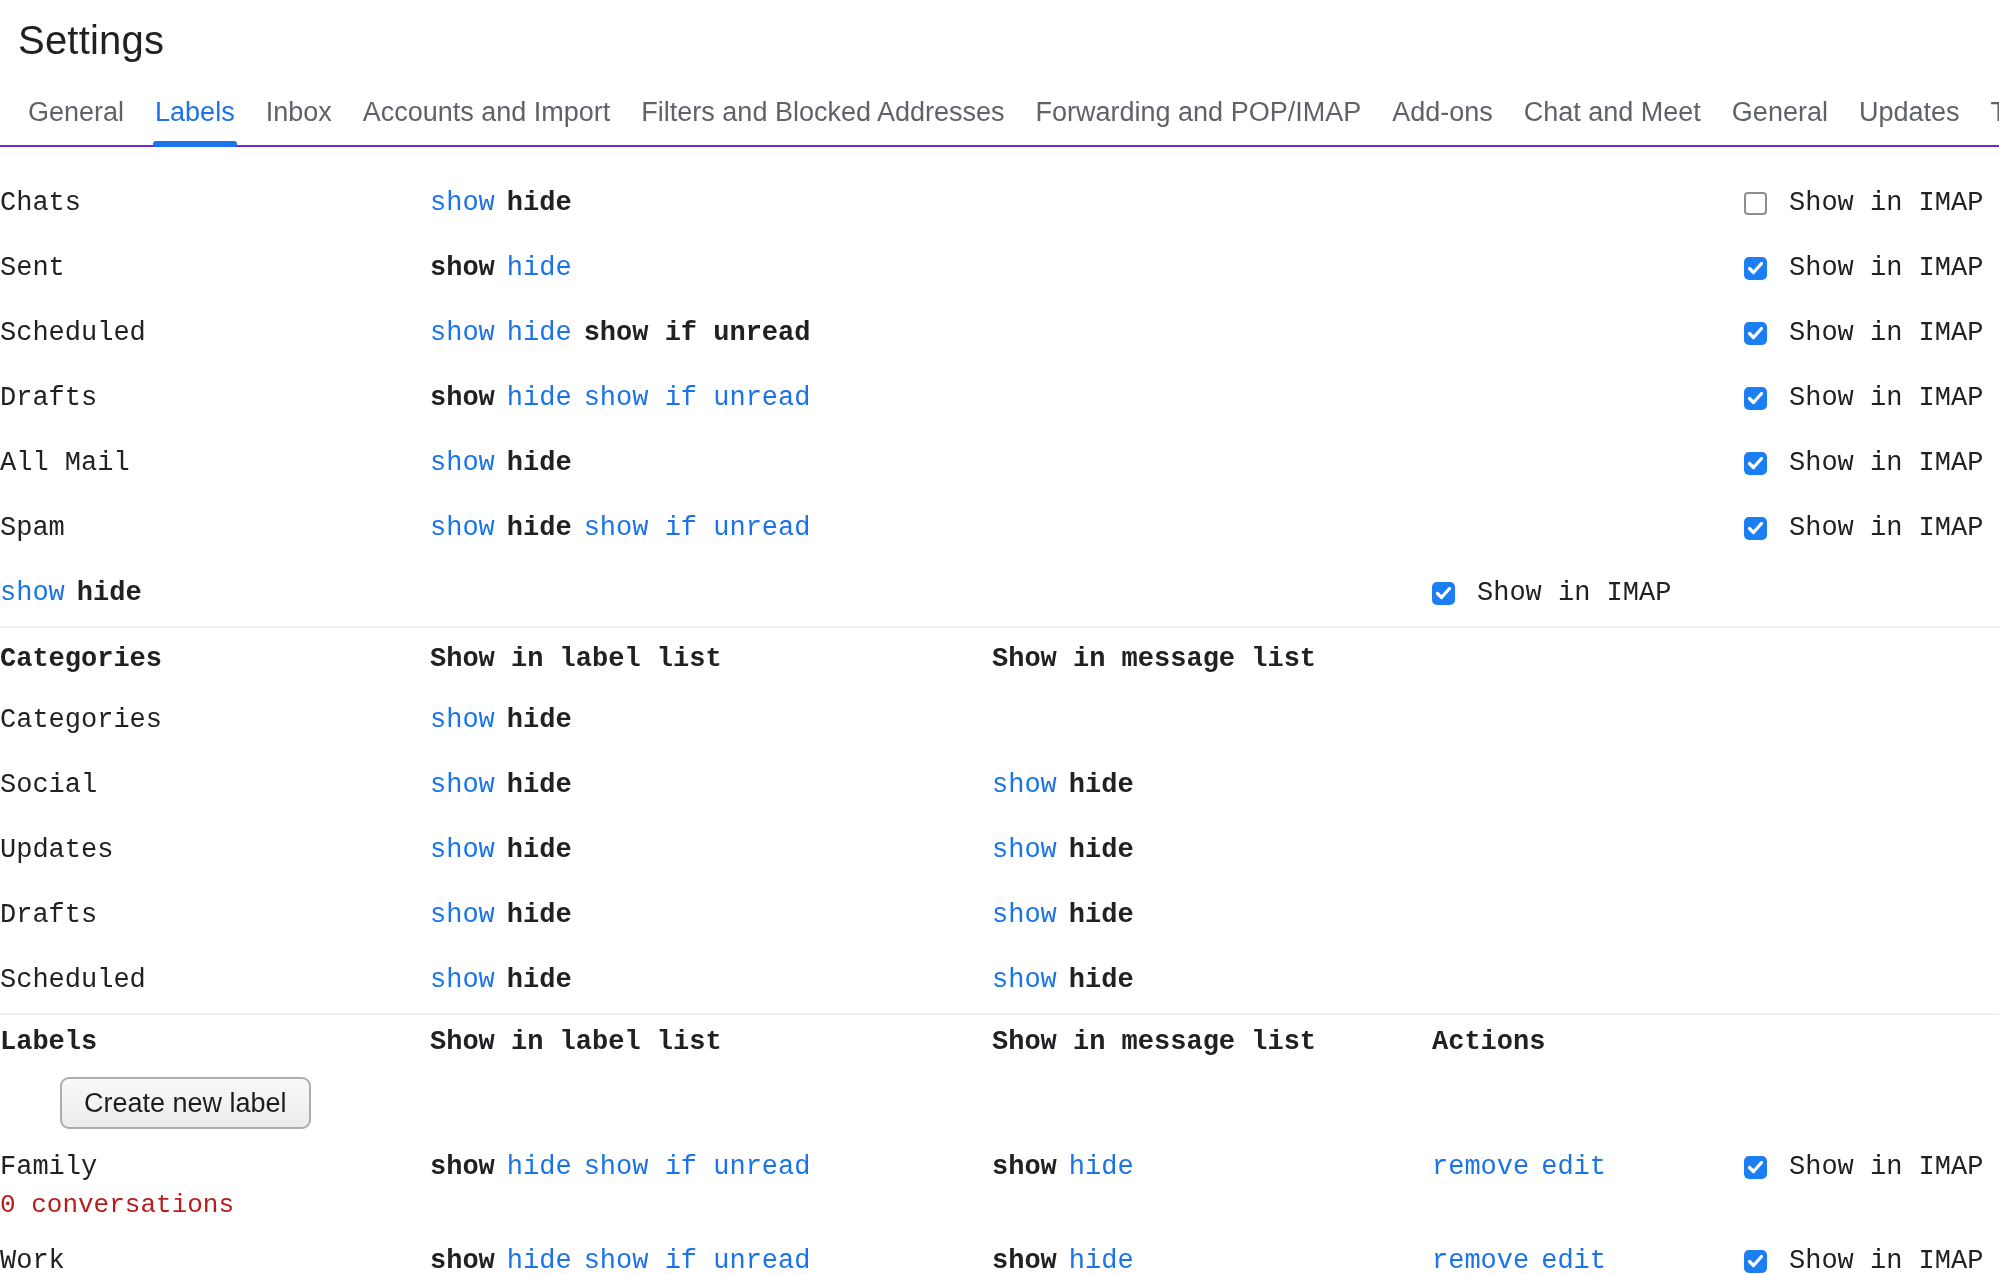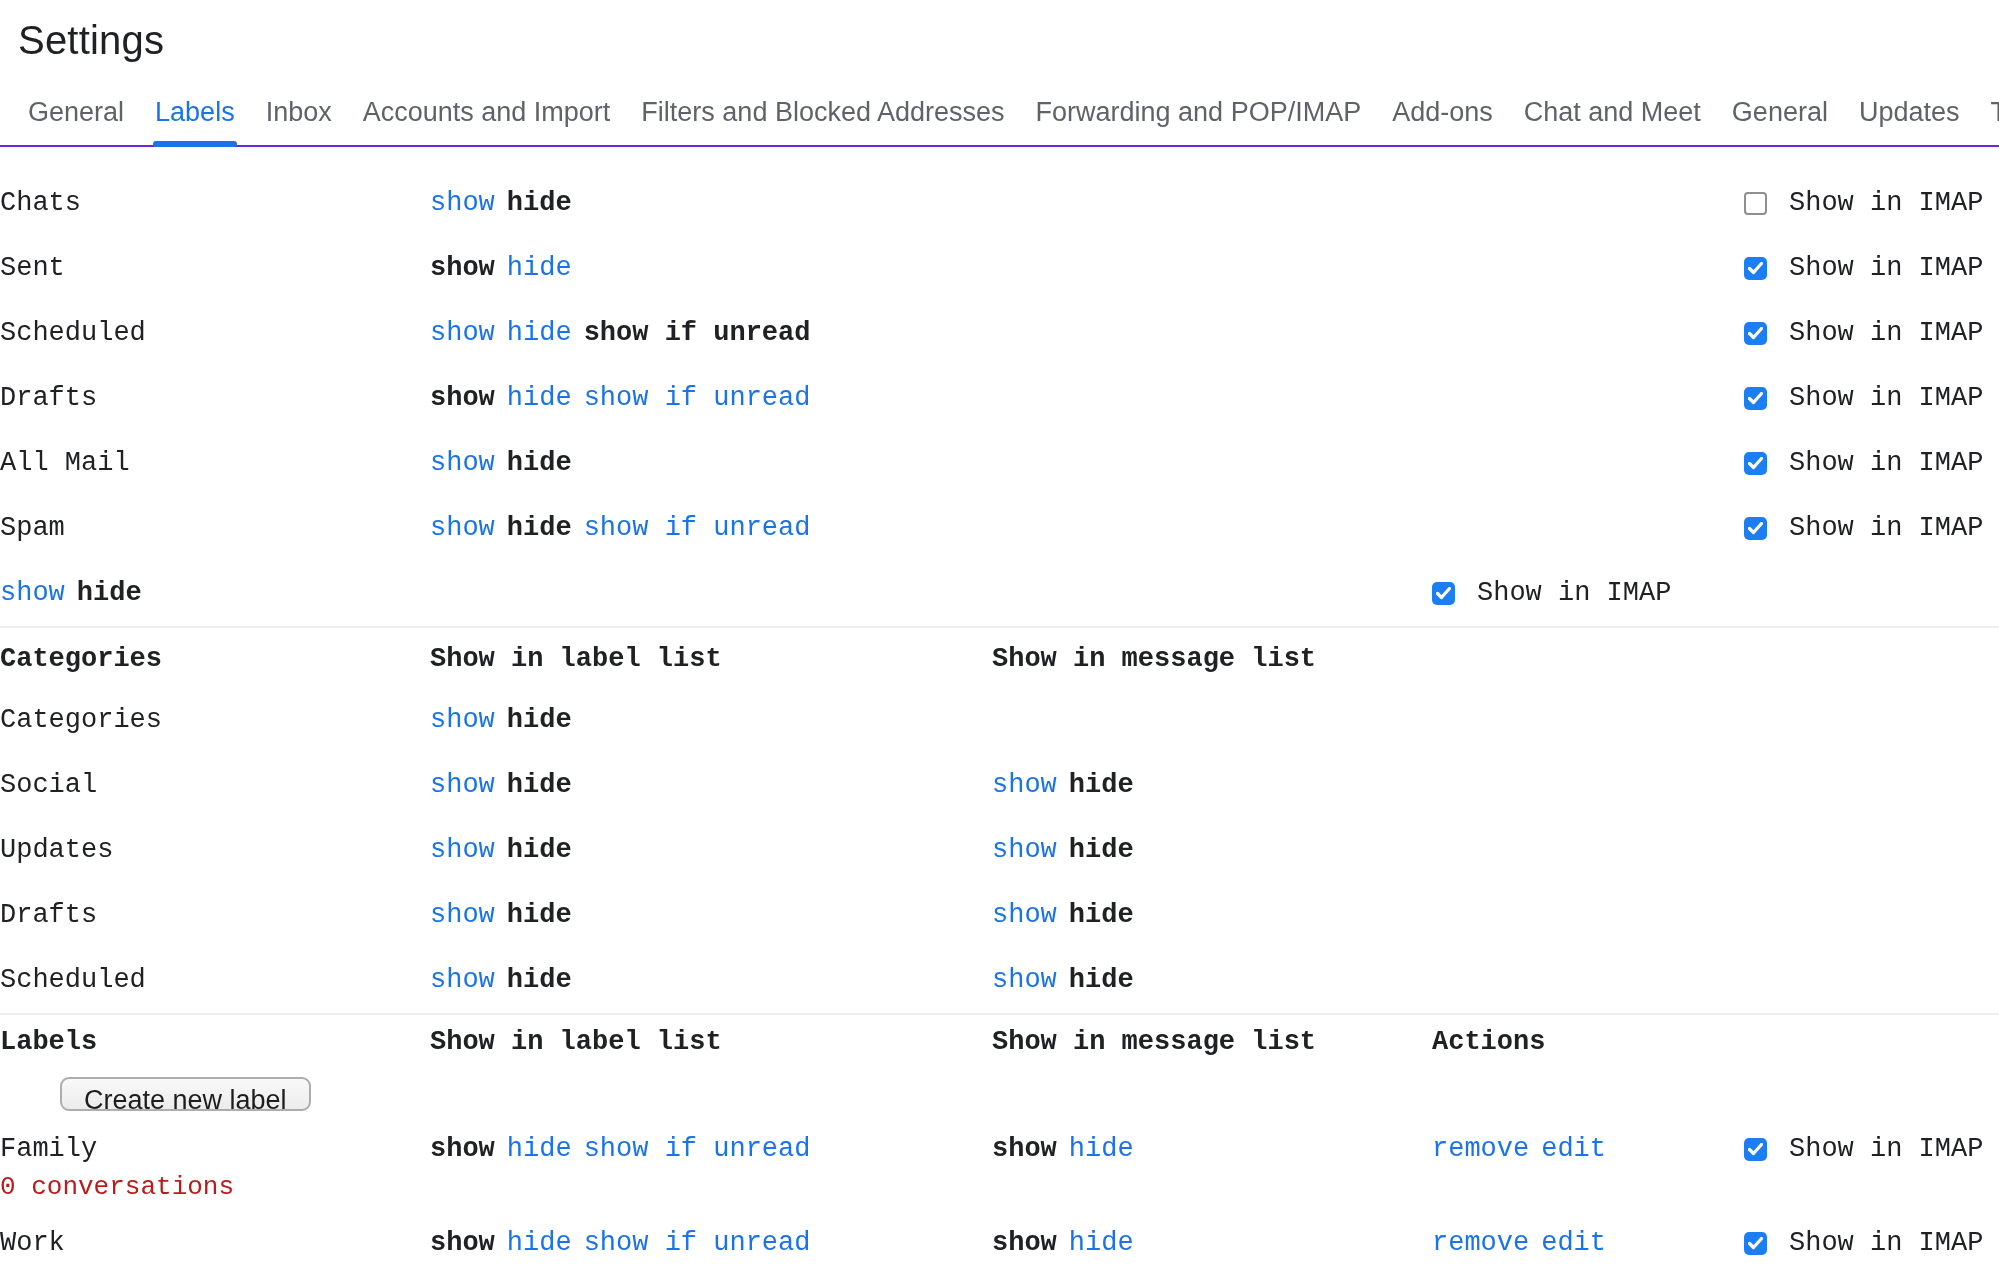--- a/index.html
+++ b/index.html
@@ -54,21 +54,21 @@
     border:2px solid #8f8f8f;border-radius:4px;background:#fff;
     display:flex;align-items:center;justify-content:center;cursor:pointer;
   }
   .cb.checked{border:none;background:#1b7ef2;border-radius:5px;}
   .imap-label{font-size:27px;color:#202124;}
   
   .divider{border:0;border-top:2px solid #efefef;margin:0;}
   
   .create-btn{
     display:inline-block;margin:10px 0 10px 60px;
-    padding:0 22px;height:34px;line-height:43px;box-sizing:border-box;
+    padding:0 22px;height:52px;line-height:43px;box-sizing:border-box;
     font-size:27px;color:#1d1d1d;
     background:linear-gradient(#f9f9f9,#ececec);
     border:2px solid #adadad;border-radius:9px;cursor:pointer;
   }
 </style>
 </head>
 <body>
 
 <div class="title">Settings</div>
 

